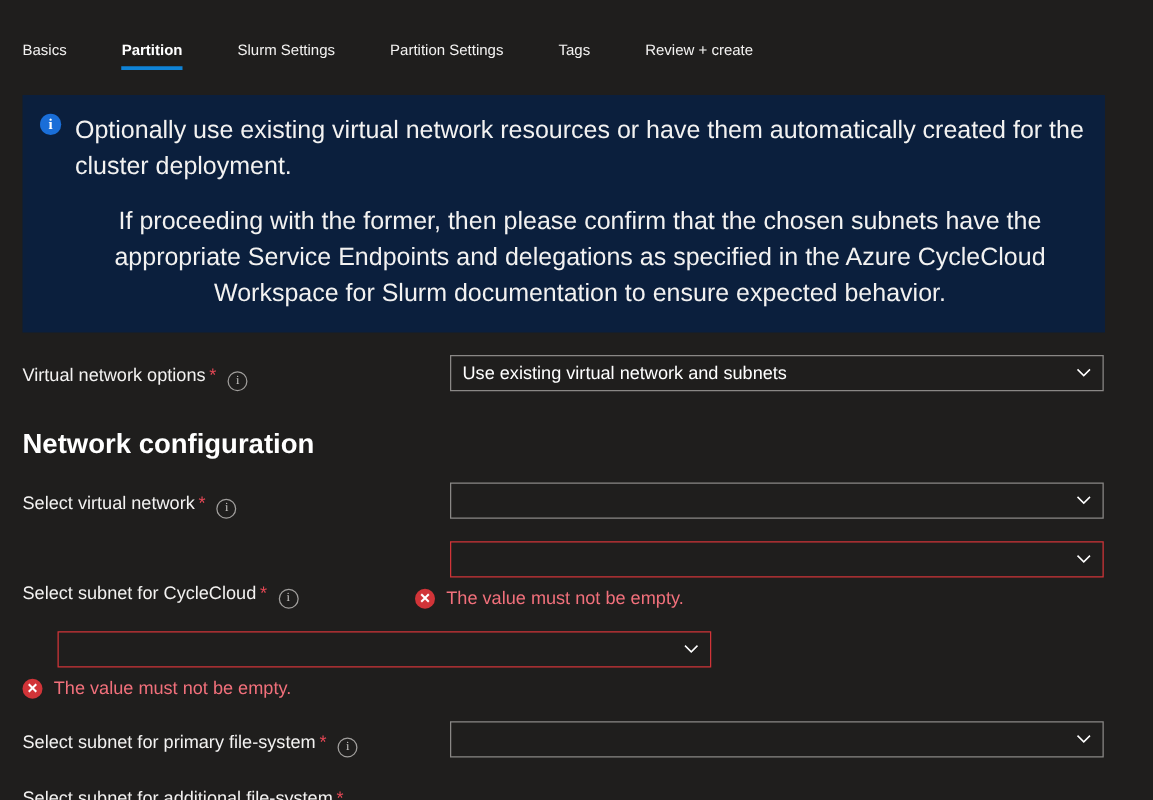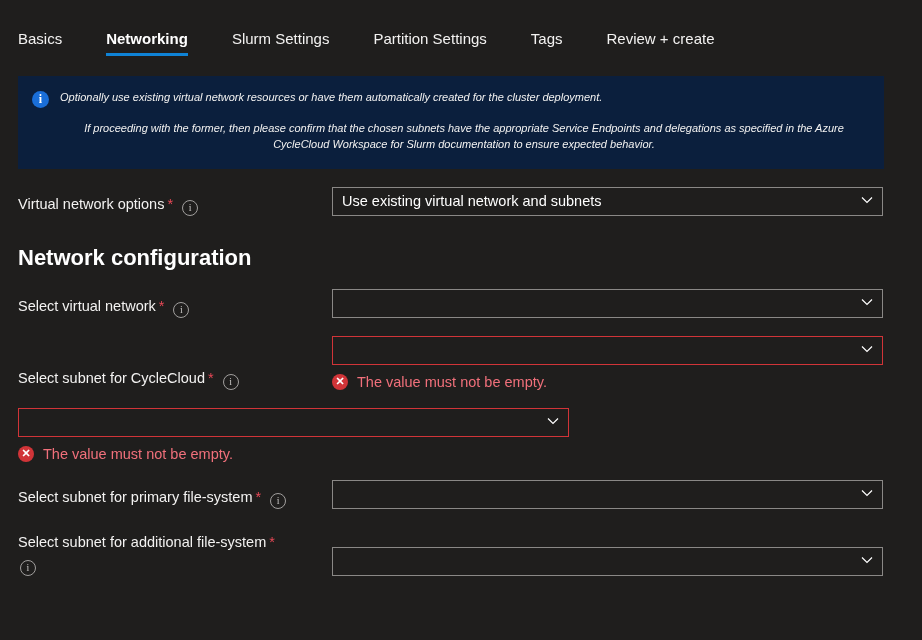--- a/index.html
+++ b/index.html
@@ -23,21 +23,21 @@
     align-items: flex-end;
     height: 58px;
     padding: 0 0 0 18px;
     box-sizing: border-box;
     gap: 0;
   }
   .tab {
     position: relative;
     padding: 0 22px 12px 0;
     margin-right: 22px;
-    font-size: 15px;
+    font-size: 12px;
     color: #f3f2f1;
     line-height: 1;
     cursor: pointer;
     white-space: nowrap;
   }
   .tab:first-child { padding-left: 0; }
   .tab.active {
     font-weight: bold;
     color: #ffffff;
   }
@@ -71,24 +71,23 @@
     font-size: 12px;
     font-weight: bold;
     font-family: "Liberation Serif", serif;
     display: flex;
     align-items: center;
     justify-content: center;
     margin-top: 1px;
     margin-right: 11px;
   }
   .banner-text {
-    font-size: 11px;
+    font-size: 20px;
     line-height: 1.45;
     color: #f3f2f1;
-    font-style: italic;
   }
   .banner-text p { margin: 0; }
   .banner-text p + p { margin-top: 15px; text-align: center; }
 
   
   .form {
     padding: 0 18px;
     box-sizing: border-box;
   }
   .row {
@@ -140,20 +139,21 @@
     background: #1f1e1d;
     display: flex;
     align-items: center;
     padding: 0 34px 0 9px;
     box-sizing: border-box;
     font-size: 14.5px;
     color: #ffffff;
     cursor: pointer;
     white-space: nowrap;
     overflow: hidden;
+    margin-left: 28px;
   }
   .select.error { border-color: #d13438; }
   .chev {
     position: absolute;
     right: 10px;
     top: 50%;
     width: 11px;
     height: 11px;
     margin-top: -7px;
     pointer-events: none;
@@ -188,21 +188,21 @@
     font-weight: bold;
     color: #ffffff;
     margin: 29px 0 0 0;
   }
 </style>
 </head>
 <body>
 
 <div class="tabbar" id="tabbar">
     <div class="tab">Basics</div>
-    <div class="tab active">Networking</div>
+    <div class="tab active">Partition</div>
     <div class="tab">Slurm Settings</div>
     <div class="tab">Partition Settings</div>
     <div class="tab">Tags</div>
     <div class="tab">Review + create</div>
   </div>
 
 <div class="banner">
   <div class="banner-icon">i</div>
   <div class="banner-text">
     <p>Optionally use existing virtual network resources or have them automatically created for the cluster deployment.</p>

